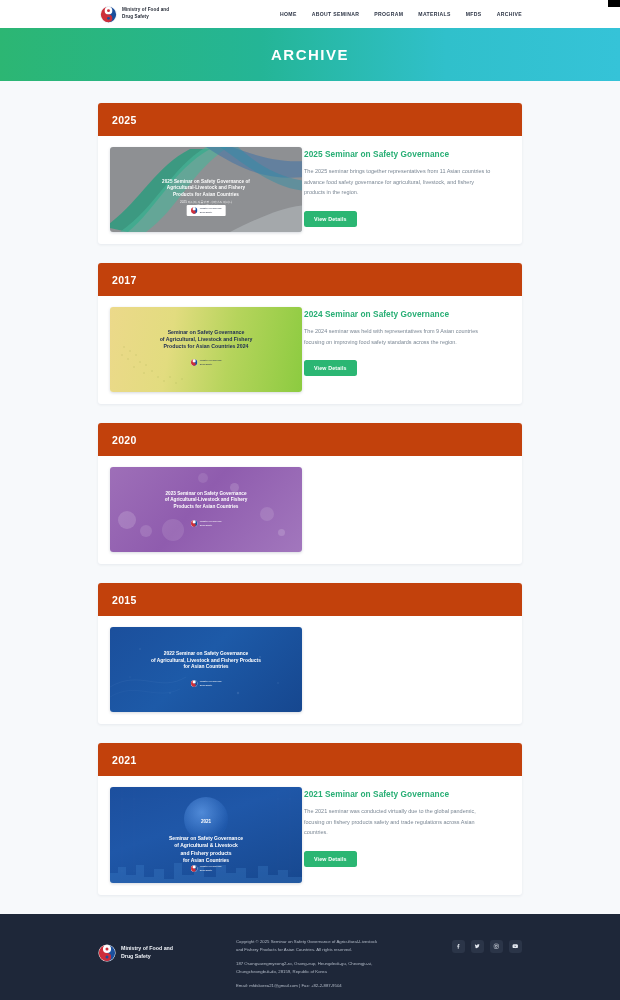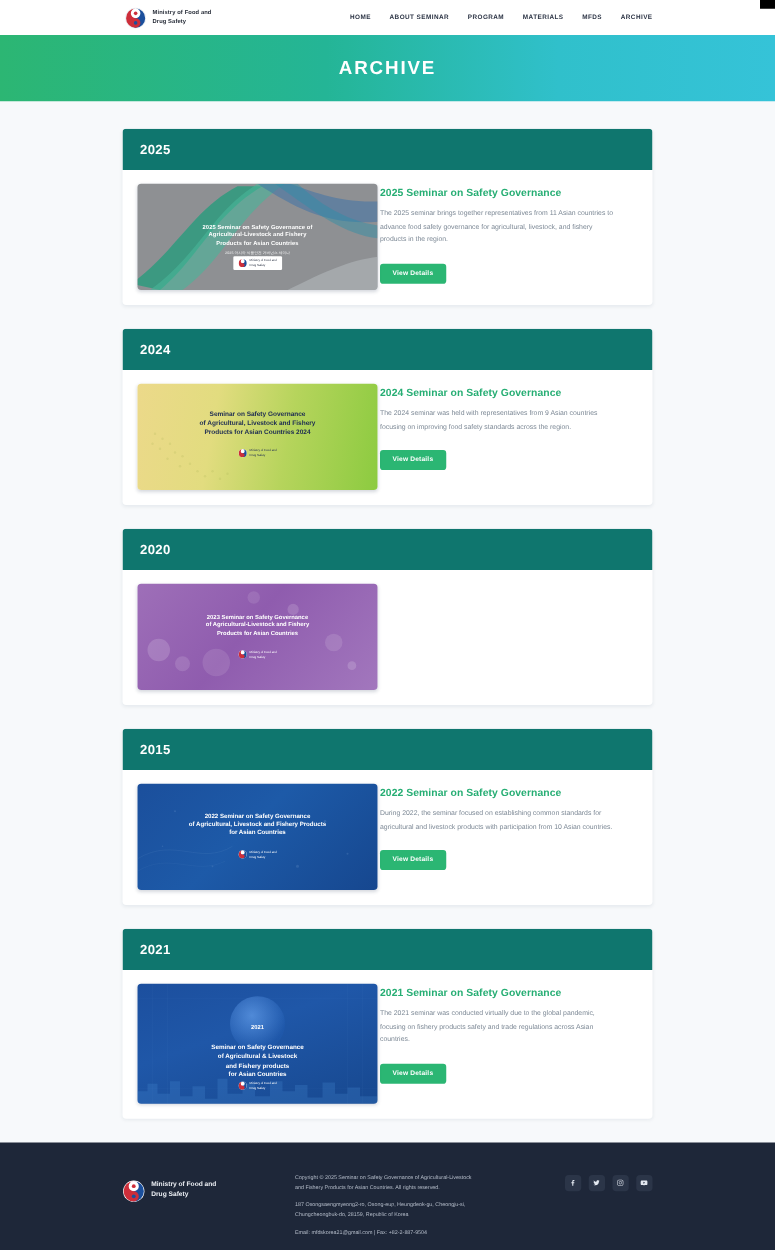--- a/index.html
+++ b/index.html
@@ -51,21 +51,21 @@
   .main{ padding:22px 98px 0 98px; }
 
   .year-card{
     background:#ffffff;
     border-radius:3px;
     box-shadow:0 1px 3px rgba(20,40,70,.07);
     margin-bottom:19px;
     overflow:hidden;
   }
   .year-head{
-    background:#0f766e;
+    background:#c2410c;
     padding:7px 14px 8px 14px;
   }
   .year-head span{
     color:#fff; font-size:10.5px; font-weight:700; letter-spacing:.3px;
   }
   .year-body{
     display:flex; gap:2px;
     padding:11px 14px 12px 12px;
     align-items:flex-start;
   }
@@ -243,21 +243,21 @@
       <div class="info">
         <h3>2025 Seminar on Safety Governance</h3>
         <p>The 2025 seminar brings together representatives from 11 Asian countries to advance food safety governance for agricultural, livestock, and fishery products in the region.</p>
         <button class="btn">View Details</button>
       </div>
     </div>
   </div>
 
   <div class="year-card">
     <div class="year-head">
-      <span>2024</span>
+      <span>2017</span>
     </div>
     <div class="year-body">
       <div class="poster p2024">
         <svg class="dots" viewBox="0 0 192 85" preserveAspectRatio="none">
           <g fill="#9aa84a" opacity=".55">
             <circle cx="14" cy="40" r="1"></circle>
               <circle cx="20" cy="44" r="1"></circle>
               <circle cx="26" cy="48" r="1"></circle>
             <circle cx="18" cy="52" r="1"></circle>
               <circle cx="30" cy="55" r="1"></circle>
@@ -347,25 +347,20 @@
         <div class="poster-logo">
           <svg class="taeguk" viewBox="0 0 40 40">
             <circle cx="20" cy="20" r="19" fill="#fff"></circle>
             <path d="M20 2 A18 18 0 0 1 20 38 A9 9 0 0 1 20 20 A9 9 0 0 0 20 2 Z" fill="#1b4f9c"></path>
             <path d="M20 2 A18 18 0 0 0 20 38 A9 9 0 0 0 20 20 A9 9 0 0 1 20 2 Z" fill="#cd2e3a"></path>
           </svg>
           <div class="pl-text">Ministry of Food and
 Drug Safety</div>
         </div>
       </div>
-      <div class="info">
-        <h3>2022 Seminar on Safety Governance</h3>
-        <p>During 2022, the seminar focused on establishing common standards for agricultural and livestock products with participation from 10 Asian countries.</p>
-        <button class="btn">View Details</button>
-      </div>
     </div>
   </div>
 
   <div class="year-card">
     <div class="year-head">
       <span>2021</span>
     </div>
     <div class="year-body">
       <div class="poster p2021 tall">
         <svg class="grid-lines" viewBox="0 0 192 96" preserveAspectRatio="none">

